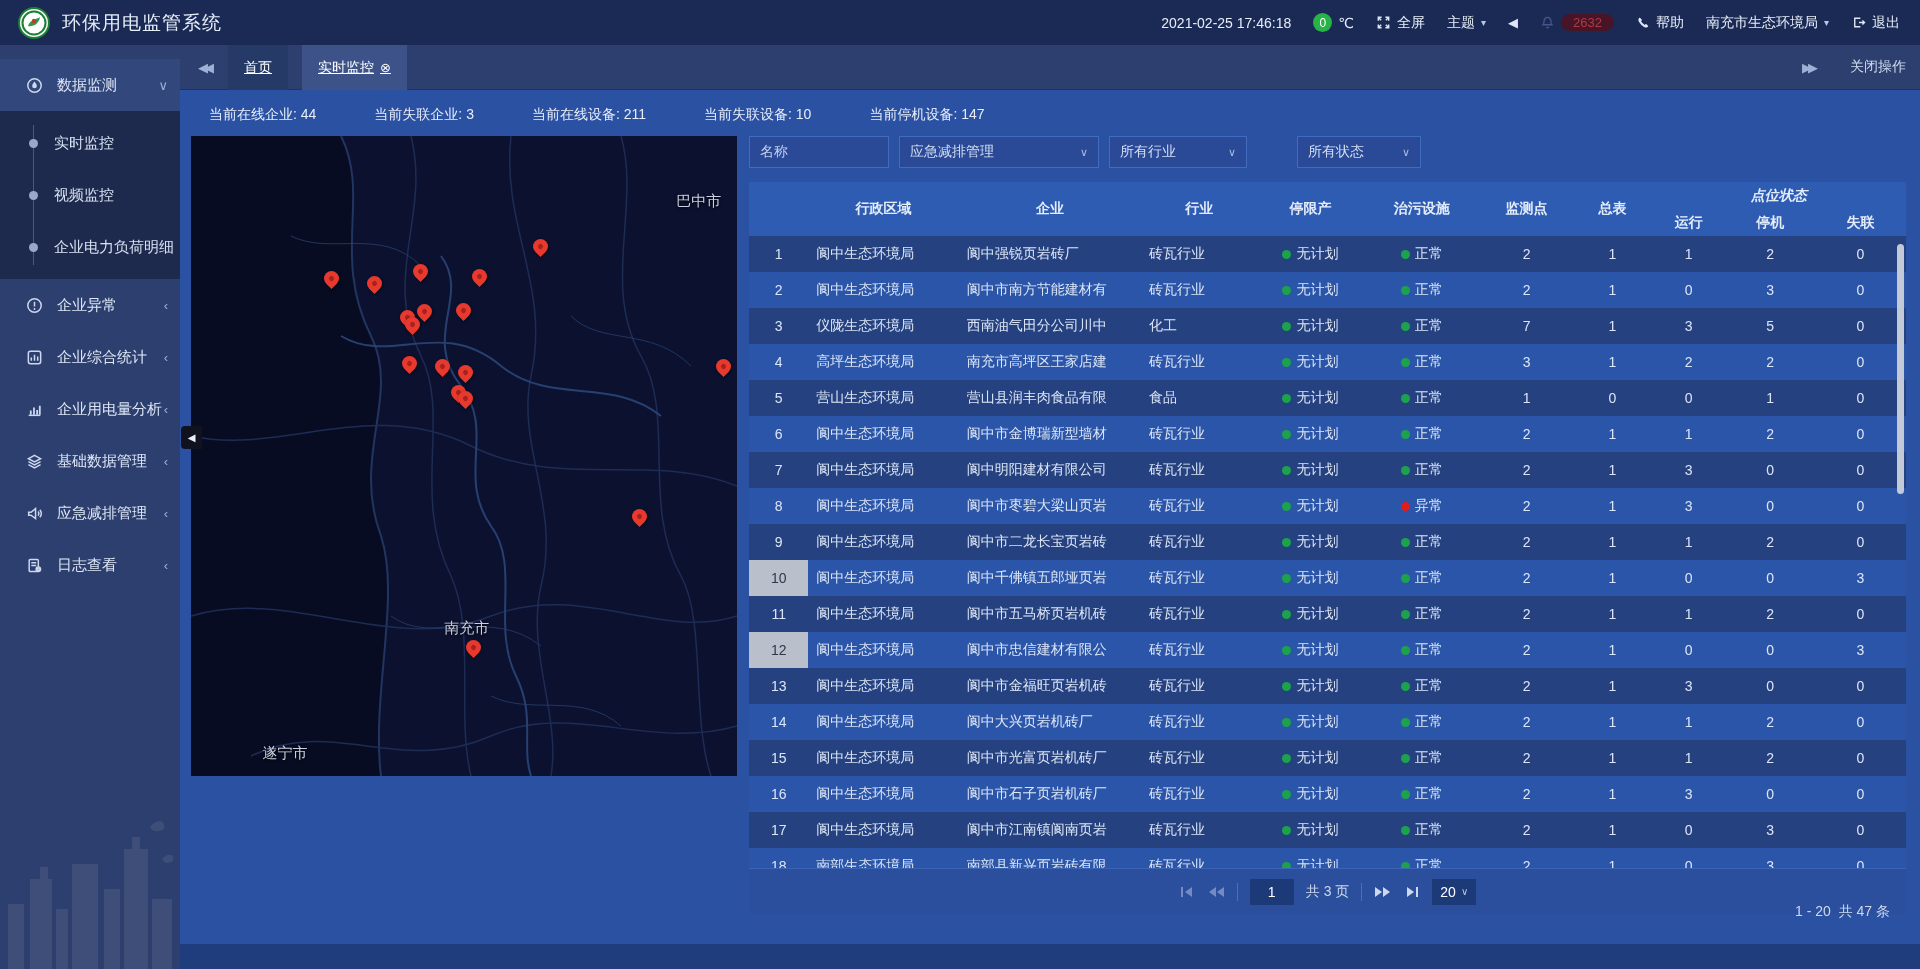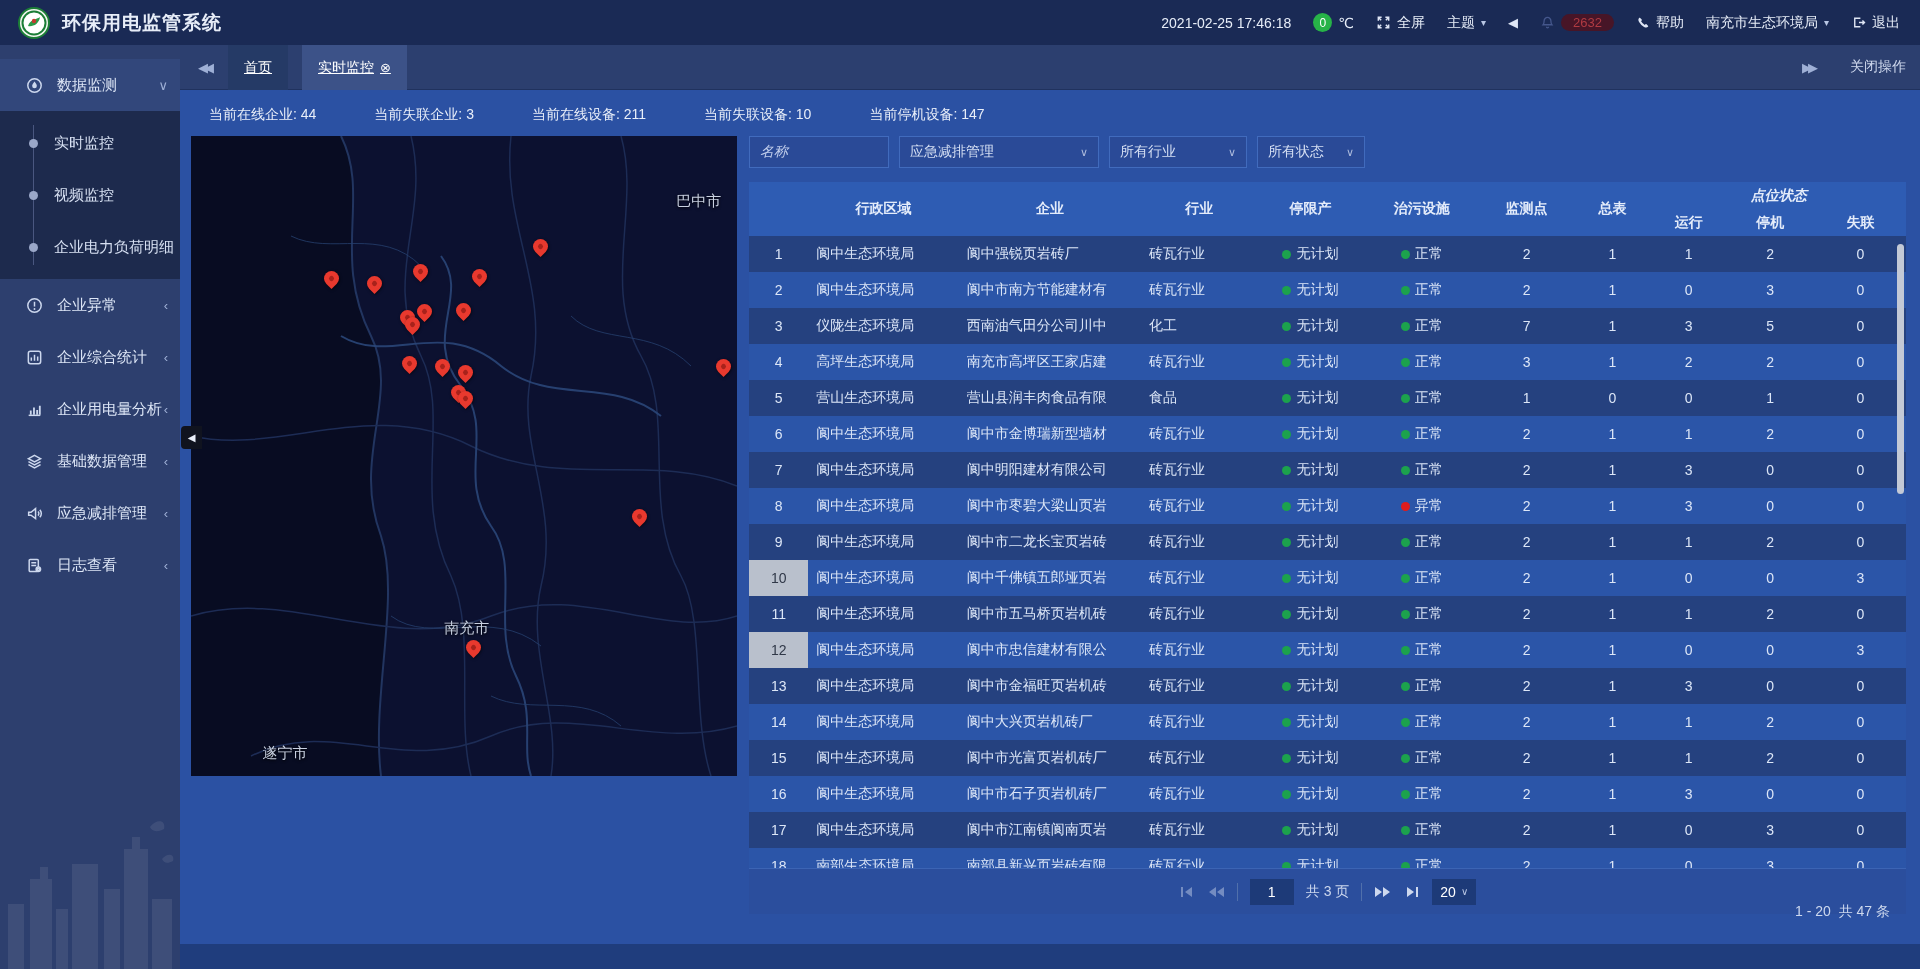--- a/index.html
+++ b/index.html
@@ -4,21 +4,21 @@
 <style>
   * { margin:0; padding:0; box-sizing:border-box; }
   html,body { width:1920px; height:969px; overflow:hidden;
     font-family:"Liberation Sans","DejaVu Sans",sans-serif; background:#2b51a3; }
 
   
   .hdr { height:45px; background:#1a2a55; display:flex; align-items:center; color:#e7edf8; }
   .hdr-left { display:flex; align-items:center; gap:12px; padding-left:18px; width:420px; }
   .logo { width:32px; height:32px; border-radius:50%; background:#f2f6ef; border:2px solid #1c7e37;
     display:flex; align-items:center; justify-content:center; }
-  .app-title { font-size:19px; font-weight:bold; letter-spacing:1px;text-align:center; }
+  .app-title { font-size:19px; font-weight:normal; letter-spacing:1px;text-align:center; }
   .hdr-right { margin-left:auto; display:flex; align-items:center; gap:22px; padding-right:20px; font-size:14px; }
   .hdr-item { display:flex; align-items:center; gap:6px; cursor:default; white-space:nowrap; }
   .temp-badge { width:19px; height:19px; border-radius:50%; background:#27b348; color:#fff;
     font-size:12px; display:flex; align-items:center; justify-content:center; }
   .caret { font-size:10px; color:#b9c6e4; }
   .speaker { font-size:13px; color:#dfe6f5; }
   .bell { color:#45578c; }
   .notif-badge { background:#471527; color:#b03a42; font-size:13px; padding:1px 12px; border-radius:10px; }
   .hicon { display:inline-flex; }
 
@@ -74,21 +74,21 @@
 
   
   .right-panel { flex:1; min-width:0; }
   .filter-row { display:flex; gap:10px; margin-bottom:14px; }
   .f-input { width:140px; height:32px; background:#2a4a97; border:1px solid #41straight;
     border:1px solid #416bbd; color:#c9d5ee; font-size:14px; padding:0 10px; display:flex; align-items:center; }
   .f-select { height:32px; background:#2a4a97; border:1px solid #416bbd; color:#d5dff3; font-size:14px;
     padding:0 10px; display:flex; align-items:center; cursor:pointer; }
   .f-select .sv { flex:1; }
   .f-select .sc { color:#aebcdd; font-size:11px; margin-left:10px; }
-  .w-region { width:200px; } .w-industry { width:138px; } .w-status { width:108px; }
+  .w-region { width:200px; } .w-industry { width:138px; } .w-status { width:124px;margin-left:40px; }
 
   .table-card { height:686px; overflow:hidden; position:relative; background:#25417f; }
   table { width:100%; border-collapse:collapse; table-layout:fixed; }
   thead th { background:#2e5cb3; color:#e4ecfa; font-size:14px; font-weight:bold; height:27px; }
   thead .grp { font-style:italic; }
   tbody tr:nth-child(odd) { background:#25417f; }
   tbody tr:nth-child(even) { background:#2b55a8; }
   tbody td { height:36px; font-size:14px; color:#dce6f7; overflow:hidden; white-space:nowrap; }
   .c-idx { text-align:center; }
   .c-idx.hl { background:#b9c0cc; color:#303848; }
@@ -398,21 +398,21 @@
               </div>
               <div class="city-label" style="left: 93%; top: 10.2%;">巴中市</div>
               <div class="city-label" style="left: 50.5%; top: 76.9%;">南充市</div>
               <div class="city-label" style="left: 17.2%; top: 96.4%;">遂宁市</div>
             </div>
         </div>
 
         <div class="right-panel">
           <div class="filter-row">
             <div class="f-input">
-              <span style="color:#c2cfec;font-style:italic;">名称</span>
+              <span style="color:#c2cfec;">名称</span>
             </div>
             <div class="f-select w-region">
               <span class="sv">应急减排管理</span>
               <span class="sc">∨</span>
             </div>
             <div class="f-select w-industry">
               <span class="sv">所有行业</span>
               <span class="sc">∨</span>
             </div>
             <div class="f-select w-status">

